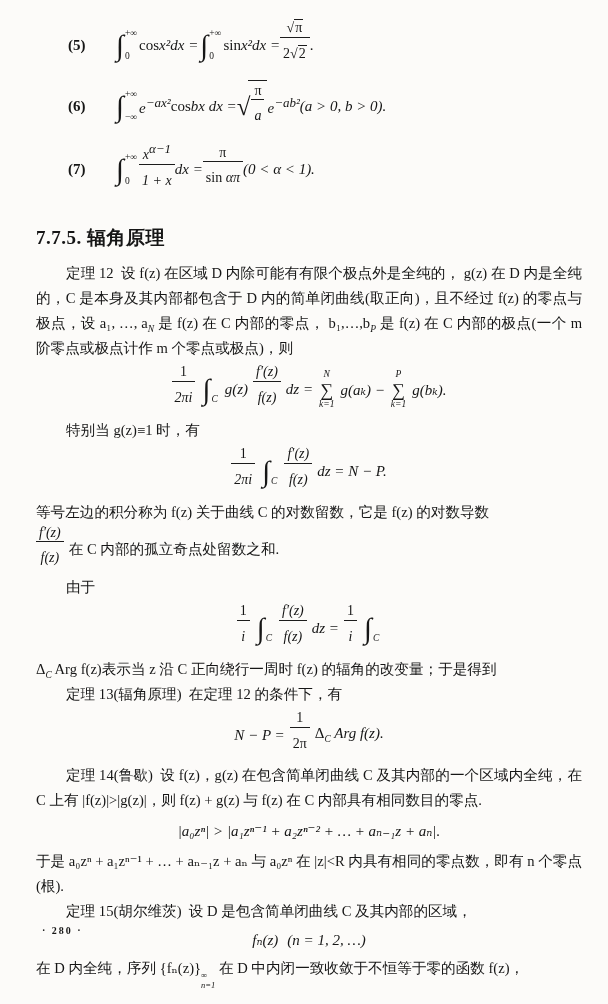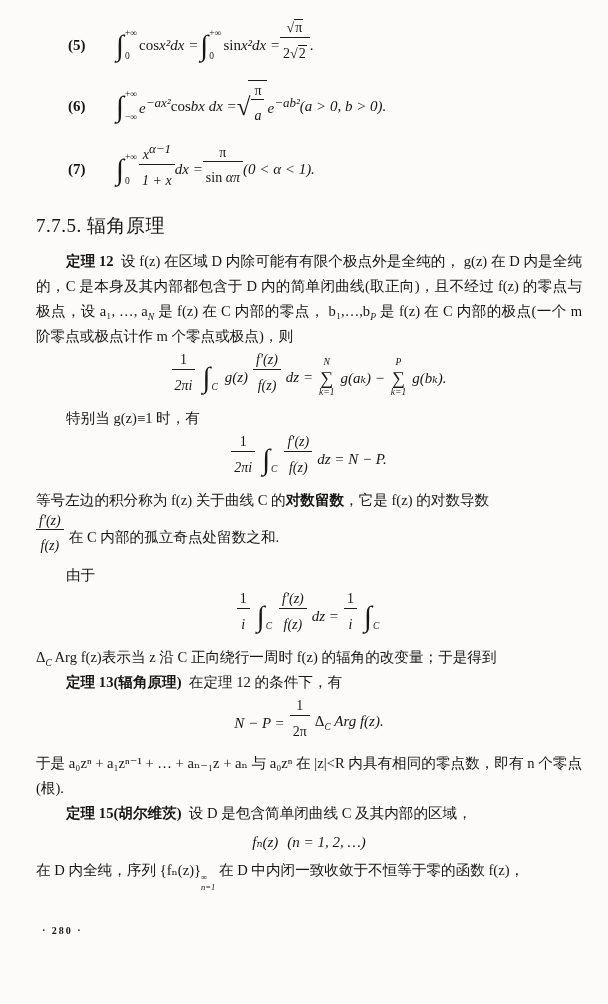--- a/index.html
+++ b/index.html
@@ -34,22 +34,22 @@
   .sp{font-size:13px;vertical-align:super;line-height:1}
   .sb{font-size:9.5px;vertical-align:sub;line-height:1}
   .stk{display:inline-flex;flex-direction:column;align-items:flex-start;font-size:8.5px;line-height:1.15;vertical-align:-5px;font-style:italic}
   
   .disp{display:flex;align-items:center;justify-content:center;gap:5px;font-size:15px;font-style:italic;margin:3px 0;min-height:40px}
   .rm{font-style:normal}
   .it{font-style:italic}
   
   .para{font-size:14.6px;line-height:25px;text-align:justify;margin:0}
   .ind{text-indent:30px}
-  .bld{font-weight:700}
-  .sect{font-size:19px;font-weight:400;margin:16px 0 10px 0;letter-spacing:.5px}
+  .bld{font-weight:400}
+  .sect{font-size:19px;font-weight:700;margin:28px 0 10px 0;letter-spacing:.5px}
   .p2l2{display:flex;align-items:center;gap:5px;min-height:42px;font-size:14.6px}
   .footer{position:absolute;left:42px;top:925px;font-size:10px;font-weight:700;letter-spacing:2px}
 </style>
 </head>
 <body>
 
 <div class="page">
 
   <div class="frow">
     <span class="lbl">(5)</span>
@@ -219,22 +219,26 @@
 
   <div class="disp">
     <span class="it">N − P =</span>
     <span class="fr rm">
         <span class="nu">1</span>
         <span class="de">2π</span>
       </span>
     <span class="it"><span class="rm">Δ</span><span class="sb">C</span><span> Arg f(z).</span></span>
   </div>
 
-
-
+  <p class="para ind"><span class="bld">定理 14(鲁歇)</span><span>&nbsp;&nbsp;设 f(z)，g(z) 在包含简单闭曲线 C 及其内部的一个区域内全纯，在 C 上有 |f(z)|&gt;|g(z)|，则 f(z) + g(z) 与 f(z) 在 C 内部具有相同数目的零点.</span></p>
+
+
+  <div class="disp" style="min-height:30px">
+    <span class="it">|a₀zⁿ| &gt; |a₁zⁿ⁻¹ + a₂zⁿ⁻² + … + aₙ₋₁z + aₙ|.</span>
+  </div>
 
   <p class="para"><span>于是 a₀zⁿ + a₁zⁿ⁻¹ + … + aₙ₋₁z + aₙ 与 a₀zⁿ 在 |z|&lt;R 内具有相同的零点数，即有 n 个零点(根).</span></p>
 
   <p class="para ind"><span class="bld">定理 15(胡尔维茨)</span><span>&nbsp;&nbsp;设 D 是包含简单闭曲线 C 及其内部的区域，</span></p>
 
   <div class="disp" style="min-height:26px">
     <span class="it">fₙ(z)</span>
     <span class="it" style="margin-left:4px">(n = 1, 2, …)</span>
   </div>
 

